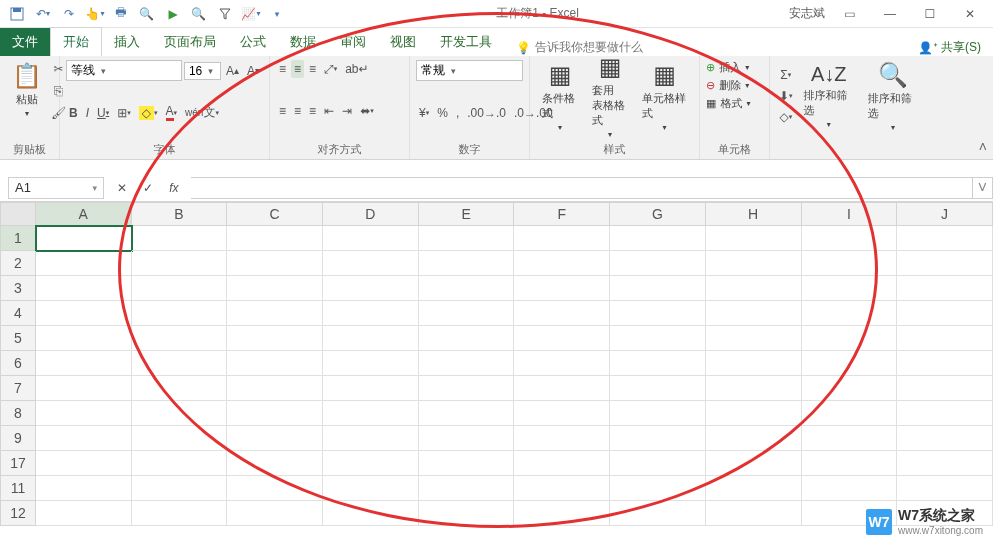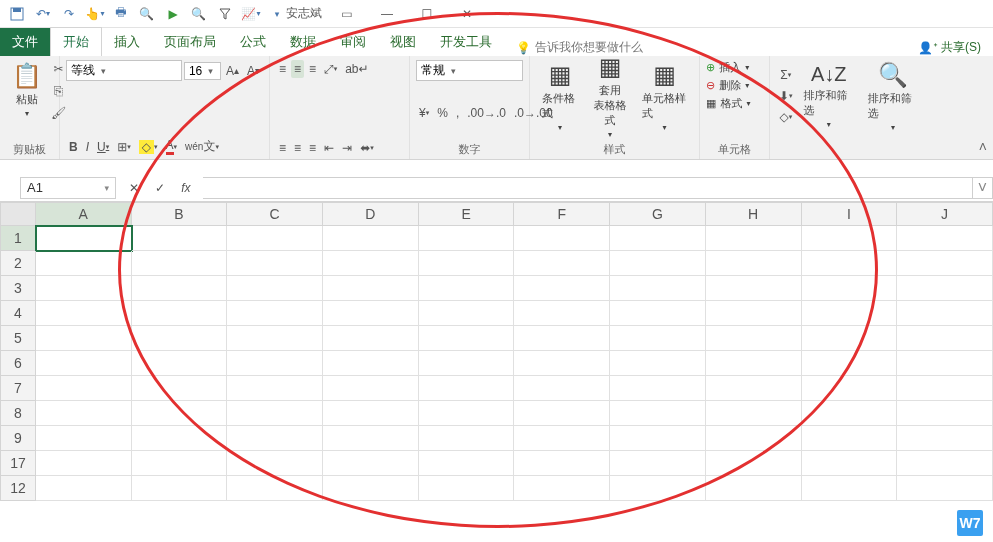--- a/index.html
+++ b/index.html
@@ -25,21 +25,21 @@
 .row { display: flex; align-items: center; gap: 2px; }
 .ctrl { padding: 2px 3px; cursor: pointer; display: flex; align-items: center; justify-content: center; color: #555; font-size: 12px; border-radius: 2px; }
 .sel { border: 1px solid #c4c4c4; background: #fff; font-size: 12px; padding: 1px 4px; display: flex; align-items: center; cursor: pointer; }
 .sel-arrow { margin-left: 6px; font-size: 9px; color: #666; }
 .big-btn { display: flex; flex-direction: column; align-items: center; gap: 2px; padding: 2px 6px; cursor: pointer; font-size: 11px; color: #444; }
 .big-btn .ico { font-size: 24px; }
 .small-line { display: flex; align-items: center; gap: 4px; font-size: 11px; color: #444; cursor: pointer; }
 .collapse-ribbon { position: absolute; right: 6px; bottom: 4px; font-size: 14px; color: #666; cursor: pointer; }
 
 .formula-bar { height: 28px; border-bottom: 1px solid #d4d4d4; display: flex; align-items: center; margin-top: 14px; }
-.namebox { width: 96px; border: 1px solid #cfcfcf; height: 22px; margin-left: 20px; display: flex; align-items: center; padding: 0 6px; font-size: 13px; color: #333; }
+.namebox { width: 96px; border: 1px solid #cfcfcf; height: 22px; margin-left: 8px; display: flex; align-items: center; padding: 0 6px; font-size: 13px; color: #333; }
 .namebox-arrow { margin-left: auto; font-size: 9px; color: #888; }
 .fx-btns { display: flex; align-items: center; gap: 10px; padding: 0 10px; color: #888; }
 .fx-input { flex: 1; border: 1px solid #cfcfcf; border-left: none; height: 22px; padding: 0 6px; font-size: 13px; }
 .fx-expand { width: 20px; text-align: center; color: #888; border: 1px solid #cfcfcf; border-left: none; height: 22px; cursor: pointer; display: flex; align-items: center; justify-content: center; }
 
 .grid-wrap { position: relative; }
 .col-headers { display: flex; height: 24px; }
 .corner { width: 36px; border: 1px solid #d4d4d4; background: #e6e6e6; }
 .col-h { width: 96px; border: 1px solid #d4d4d4; border-left: none; background: #f3f3f3; text-align: center; font-size: 14px; color: #555; line-height: 22px; cursor: pointer; }
 .row-line { display: flex; height: 25px; }
@@ -72,20 +72,23 @@
     <div class="qat-btn">🔍</div>
     <div class="qat-btn" style="color:#3a9a3a;">▶</div>
     <div class="qat-btn">🔍</div>
     <div class="qat-btn">
         <svg width="12" height="12" viewBox="0 0 12 12">
           <path d="M1 1h10L7 6v5l-2-1V6z" fill="none" stroke="#555"></path>
         </svg>
       </div>
     <div class="qat-btn">📈<span style="font-size:8px;">▾</span></div>
     <div class="qat-btn" style="font-size:9px;">▾</div>
+  </div>
+  <div class="title-center">
+    <span>工作簿1</span> - <span>Excel</span>
   </div>
   <div class="title-right">
     <span>安志斌</span>
     <div class="win-btn">▭</div>
     <div class="win-btn">—</div>
     <div class="win-btn">☐</div>
     <div class="win-btn">✕</div>
   </div>
 </div>
 
@@ -156,40 +159,42 @@
       <div class="ctrl">
           <span style="background:#ffeb3b;padding:0 3px;">◇</span>
           <span style="font-size:7px;">▾</span>
         </div>
       <div class="ctrl">
           <span style="border-bottom:3px solid #d33;">A</span>
           <span style="font-size:7px;">▾</span>
         </div>
       <div class="ctrl"><sup>wén</sup>文<span style="font-size:7px;">▾</span></div>
     </div>
+    <div class="group-label">字体</div>
   </div>
 
   <div class="ribbon-group" style="width:140px;">
     <div class="row">
       <div class="ctrl">≡</div>
       <div class="ctrl" style="background:#d7e4d7;">≡</div>
       <div class="ctrl">≡</div>
       <div class="ctrl">⤢<span style="font-size:7px;">▾</span></div>
       <div class="ctrl">
           <span>ab↵</span>
         </div>
     </div>
     <div class="row" style="margin-top:4px;">
       <div class="ctrl">≡</div>
       <div class="ctrl">≡</div>
       <div class="ctrl">≡</div>
       <div class="ctrl">⇤</div>
       <div class="ctrl">⇥</div>
       <div class="ctrl">⬌<span style="font-size:7px;">▾</span></div>
     </div>
+    <div class="group-label">对齐方式</div>
   </div>
 
   <div class="ribbon-group" style="width:120px;">
     <div class="row">
       <div class="sel" style="width:110px;">
           <span>常规</span>
           <span class="sel-arrow">▾</span>
         </div>
     </div>
     <div class="row" style="margin-top:4px;">
@@ -204,21 +209,21 @@
 
   <div class="ribbon-group" style="width:170px;">
     <div class="row" style="height:72px;">
       <div class="big-btn">
           <span class="ico">▦</span>
           <span>条件格式</span>
           <span style="font-size:8px;">▾</span>
         </div>
       <div class="big-btn">
           <span class="ico">▦</span>
-          <span style="white-space:pre-line;text-align:center;">套用
+          <span style="white-space:pre-line;text-align:left;">套用
 表格格式</span>
           <span style="font-size:8px;">▾</span>
         </div>
       <div class="big-btn">
           <span class="ico">▦</span>
           <span>单元格样式</span>
           <span style="font-size:8px;">▾</span>
         </div>
     </div>
     <div class="group-label">样式</div>
@@ -421,32 +426,49 @@
         <div class="cell"></div>
         <div class="cell"></div>
         <div class="cell"></div>
         <div class="cell"></div>
         <div class="cell"></div>
         <div class="cell"></div>
         <div class="cell"></div>
         <div class="cell"></div>
       </div>
       <div class="row-line">
+        <div class="row-h">11</div>
+        <div class="cell"></div>
+        <div class="cell"></div>
+        <div class="cell"></div>
+        <div class="cell"></div>
+        <div class="cell"></div>
+        <div class="cell"></div>
+        <div class="cell"></div>
+        <div class="cell"></div>
+        <div class="cell"></div>
+        <div class="cell"></div>
+      </div>
+      <div class="row-line">
         <div class="row-h">12</div>
         <div class="cell"></div>
         <div class="cell"></div>
         <div class="cell"></div>
         <div class="cell"></div>
         <div class="cell"></div>
         <div class="cell"></div>
         <div class="cell"></div>
         <div class="cell"></div>
         <div class="cell"></div>
         <div class="cell"></div>
       </div>
     </div>
 </div>
 
 <div class="oval"></div>
 
 <div class="watermark">
   <div class="wm-logo">W7</div>
+  <div>
+    <div style="font-weight:bold;">W7系统之家</div>
+    <div class="wm-sub">www.w7xitong.com</div>
+  </div>
 </div>
 
 </body></html>

